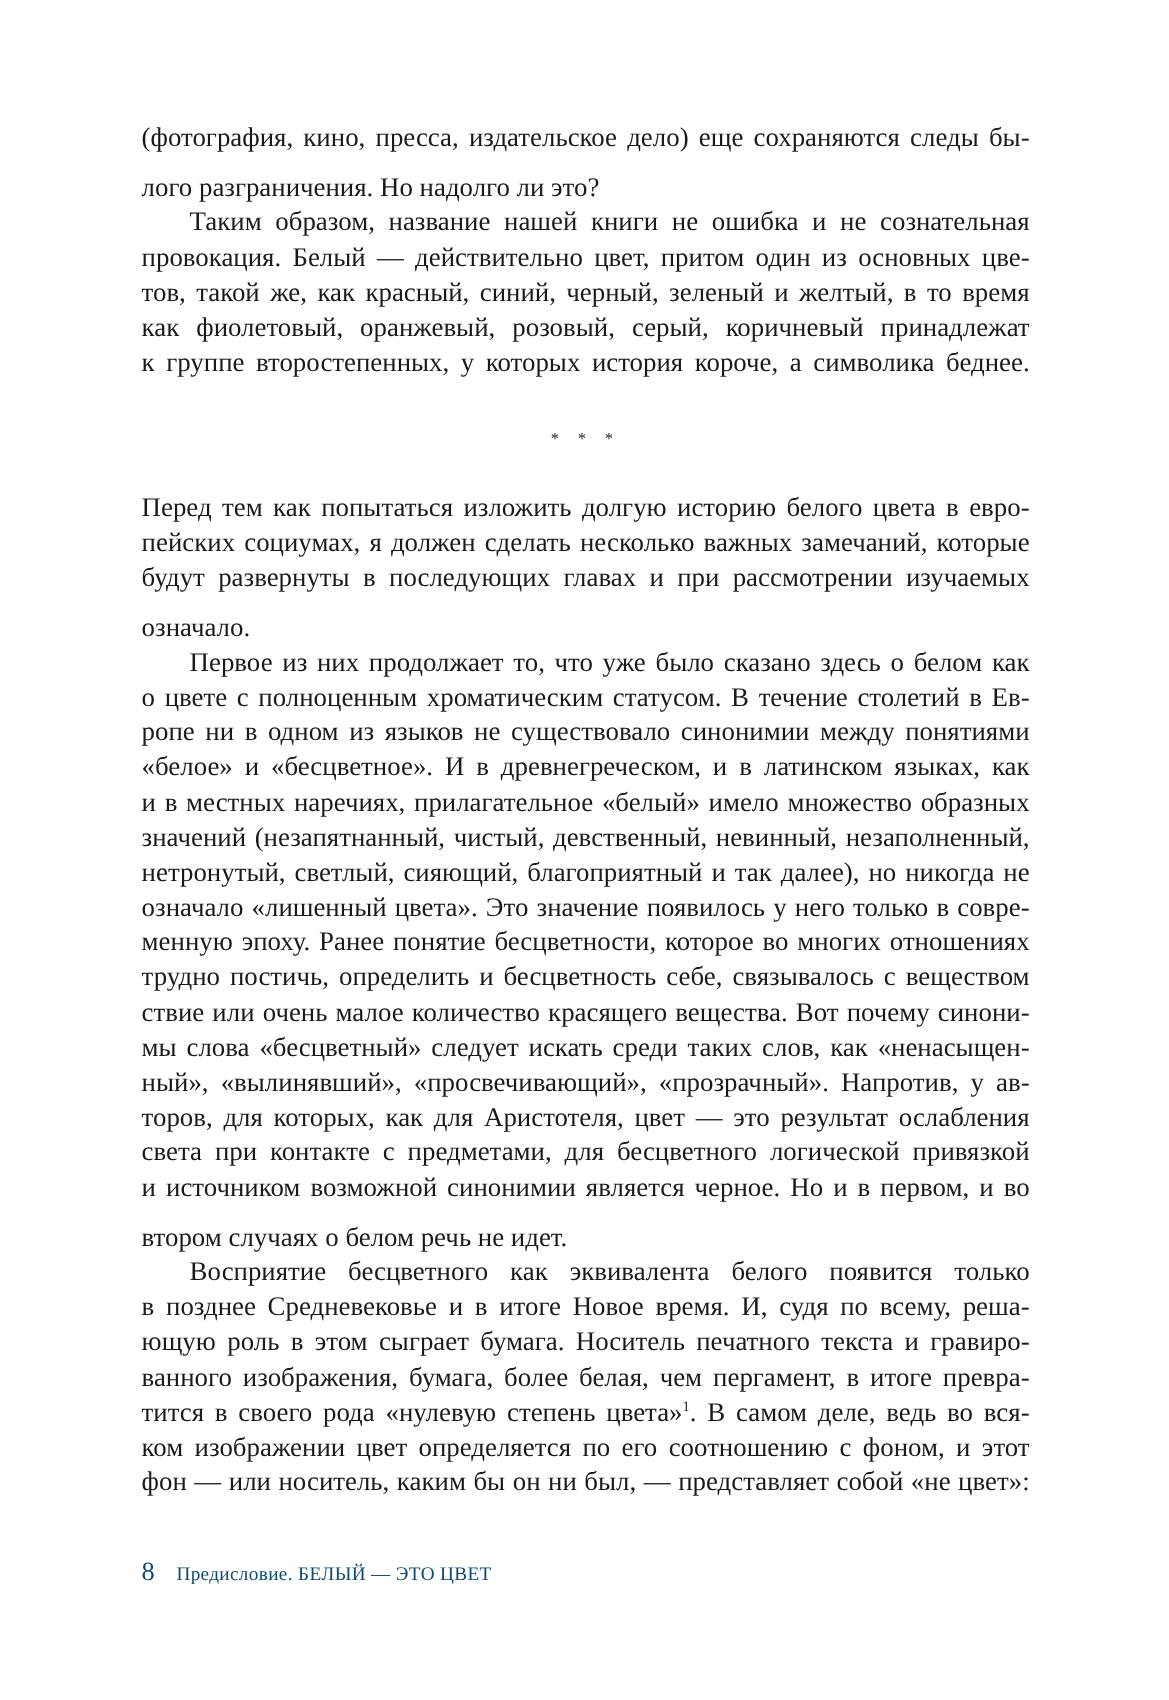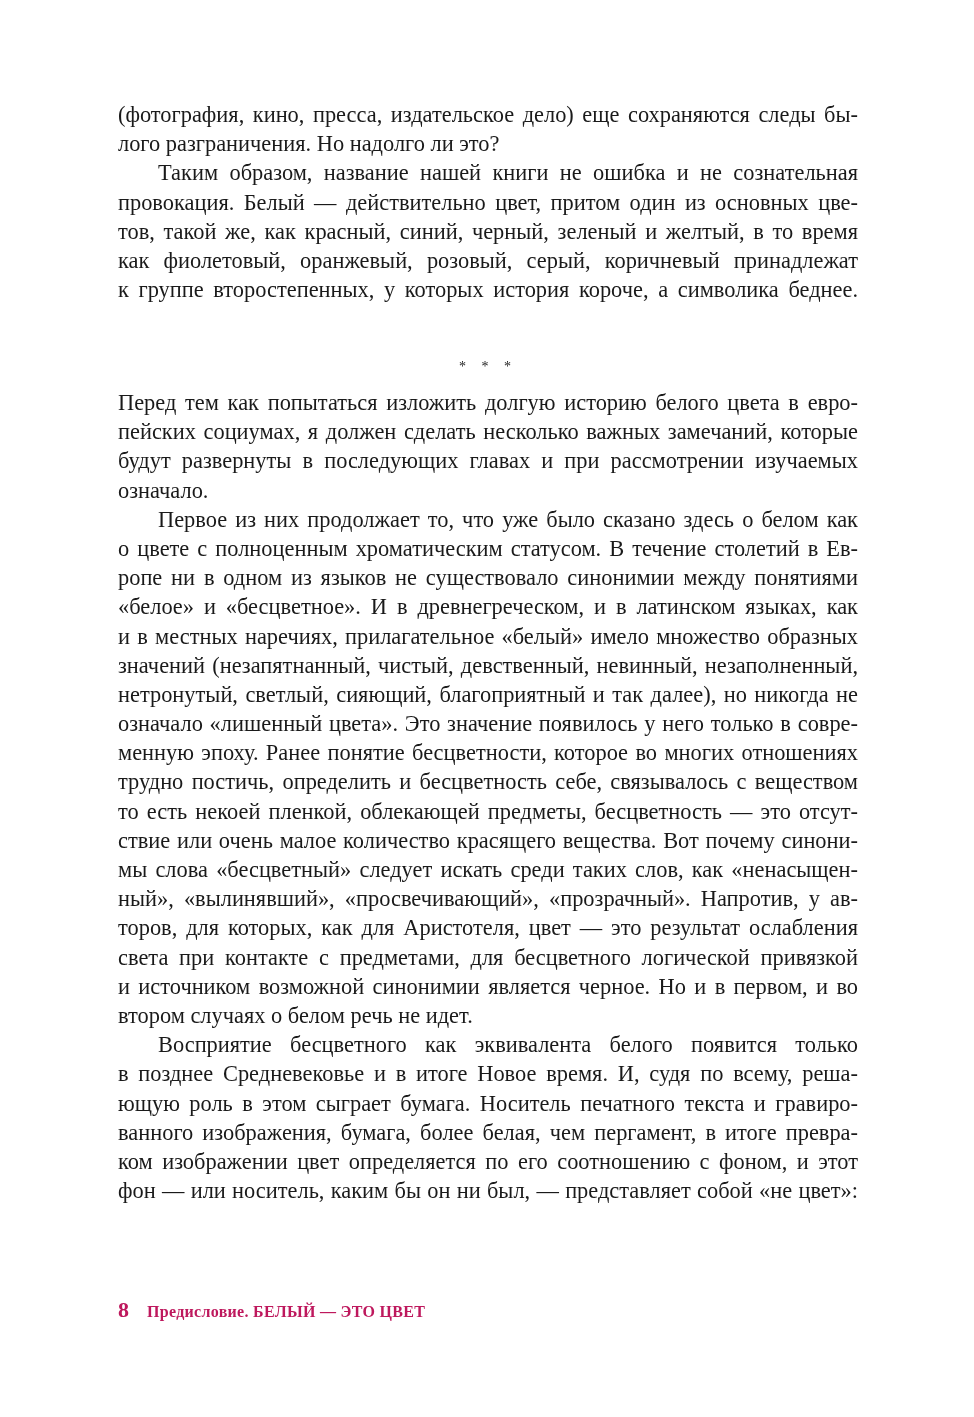--- a/index.html
+++ b/index.html
@@ -3,37 +3,36 @@
   <meta charset="utf-8">
   <style>
     html, body { margin: 0; padding: 0; background: #ffffff; }
     body { width: 974px; height: 1417px; position: relative; overflow: hidden; }
     .page {
       position: absolute; left: 118px; top: 100px; width: 740px;
       font-family: "Liberation Serif", "DejaVu Serif", serif;
       font-size: 22.4px; line-height: 29.2px; color: #1a1a1a;
     }
     .line { display: block; white-space: nowrap; text-align: justify; text-align-last: justify; height: 29.2px; }
-    .line.last { text-align-last: left; }
+    .line.last { text-align-last: left; margin-top: 12px; }
     .line.indent { padding-left: 40px; }
     .sep {
       position: absolute; left: 0; width: 740px; top: 252px; text-align: center;
       font-size: 14px; letter-spacing: 6px; color: #222;
     }
     .sup { font-size: 12px; vertical-align: super; line-height: 0; }
     .footer {
       position: absolute; left: 118px; top: 1297px;
-      font-family: "Liberation Serif", "DejaVu Serif", serif; color: #be185d;
+      font-family: "Liberation Serif", "DejaVu Serif", serif; color: #0c4a6e;
       white-space: nowrap;
-      font-weight: bold;
     }
     .page-num { font-size: 22px; margin-right: 14px; }
     .running-head { font-size: 16px; letter-spacing: 0.3px; }
     .block1 { position: absolute; top: 0; left: 0; width: 740px; }
-    .block2 { position: absolute; top: 288px; left: 0; width: 740px; }
+    .block2 { position: absolute; top: 308px; left: 0; width: 740px; }
   </style>
 </head>
 <body>
 
 <div class="page">
   <div class="block1" id="block1">
       <span class="line"><span>(фотография, кино, пресса, издательское дело) еще сохраняются следы бы-</span></span>
       <span class="line last"><span>лого разграничения. Но надолго ли это?</span></span>
       <span class="line indent"><span>Таким образом, название нашей книги не ошибка и не сознательная</span></span>
       <span class="line"><span>провокация. Белый — действительно цвет, притом один из основных цве-</span></span>
@@ -50,32 +49,32 @@
       <span class="line indent"><span>Первое из них продолжает то, что уже было сказано здесь о белом как</span></span>
       <span class="line"><span>о цвете с полноценным хроматическим статусом. В течение столетий в Ев-</span></span>
       <span class="line"><span>ропе ни в одном из языков не существовало синонимии между понятиями</span></span>
       <span class="line"><span>«белое» и «бесцветное». И в древнегреческом, и в латинском языках, как</span></span>
       <span class="line"><span>и в местных наречиях, прилагательное «белый» имело множество образных</span></span>
       <span class="line"><span>значений (незапятнанный, чистый, девственный, невинный, незаполненный,</span></span>
       <span class="line"><span>нетронутый, светлый, сияющий, благоприятный и так далее), но никогда не</span></span>
       <span class="line"><span>означало «лишенный цвета». Это значение появилось у него только в совре-</span></span>
       <span class="line"><span>менную эпоху. Ранее понятие бесцветности, которое во многих отношениях</span></span>
       <span class="line"><span>трудно постичь, определить и бесцветность себе, связывалось с веществом</span></span>
-      <span class="line"><span>то есть некоей пленкой, облекающей предметы, бесцветность — это отсут-</span></span>
       <span class="line"><span>ствие или очень малое количество красящего вещества. Вот почему синони-</span></span>
       <span class="line"><span>мы слова «бесцветный» следует искать среди таких слов, как «ненасыщен-</span></span>
       <span class="line"><span>ный», «вылинявший», «просвечивающий», «прозрачный». Напротив, у ав-</span></span>
       <span class="line"><span>торов, для которых, как для Аристотеля, цвет — это результат ослабления</span></span>
       <span class="line"><span>света при контакте с предметами, для бесцветного логической привязкой</span></span>
       <span class="line"><span>и источником возможной синонимии является черное. Но и в первом, и во</span></span>
       <span class="line last"><span>втором случаях о белом речь не идет.</span></span>
       <span class="line indent"><span>Восприятие бесцветного как эквивалента белого появится только</span></span>
       <span class="line"><span>в позднее Средневековье и в итоге Новое время. И, судя по всему, реша-</span></span>
       <span class="line"><span>ющую роль в этом сыграет бумага. Носитель печатного текста и гравиро-</span></span>
       <span class="line"><span>ванного изображения, бумага, более белая, чем пергамент, в итоге превра-</span></span>
+      <span class="line"><span>тится в своего рода «нулевую степень цвета»</span><span class="sup">1</span><span>. В самом деле, ведь во вся-</span></span>
       <span class="line"><span>ком изображении цвет определяется по его соотношению с фоном, и этот</span></span>
       <span class="line"><span>фон — или носитель, каким бы он ни был, — представляет собой «не цвет»:</span></span>
     </div>
 </div>
 
 <div class="footer">
   <span class="page-num">8</span>
   <span class="running-head">Предисловие. БЕЛЫЙ — ЭТО ЦВЕТ</span>
 </div>
 

